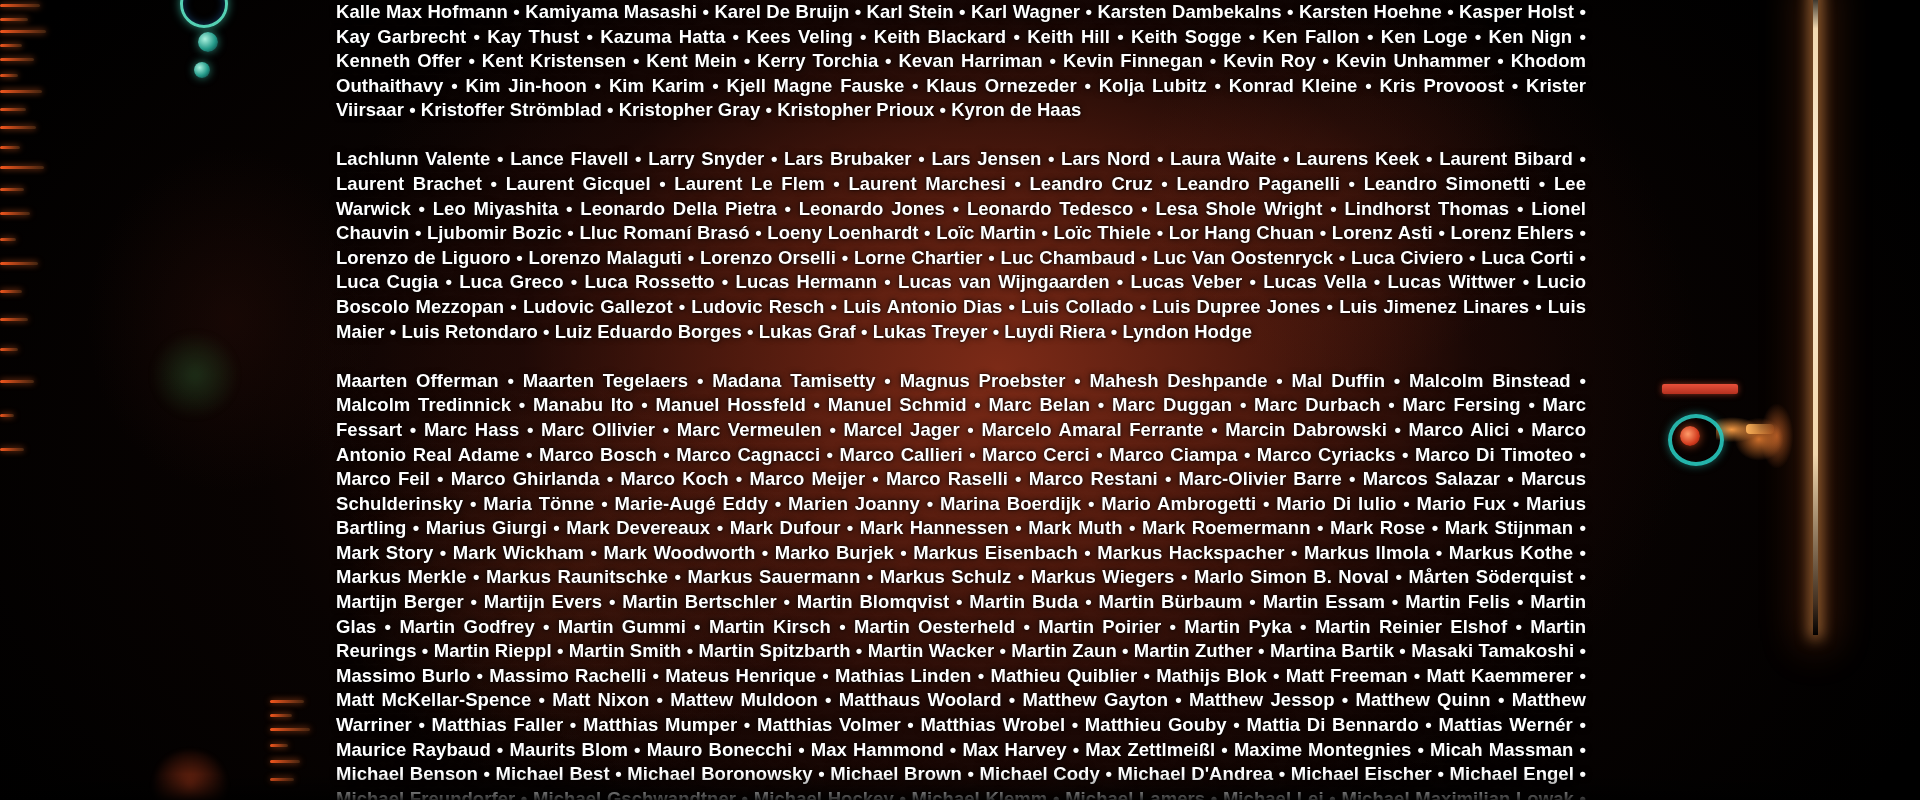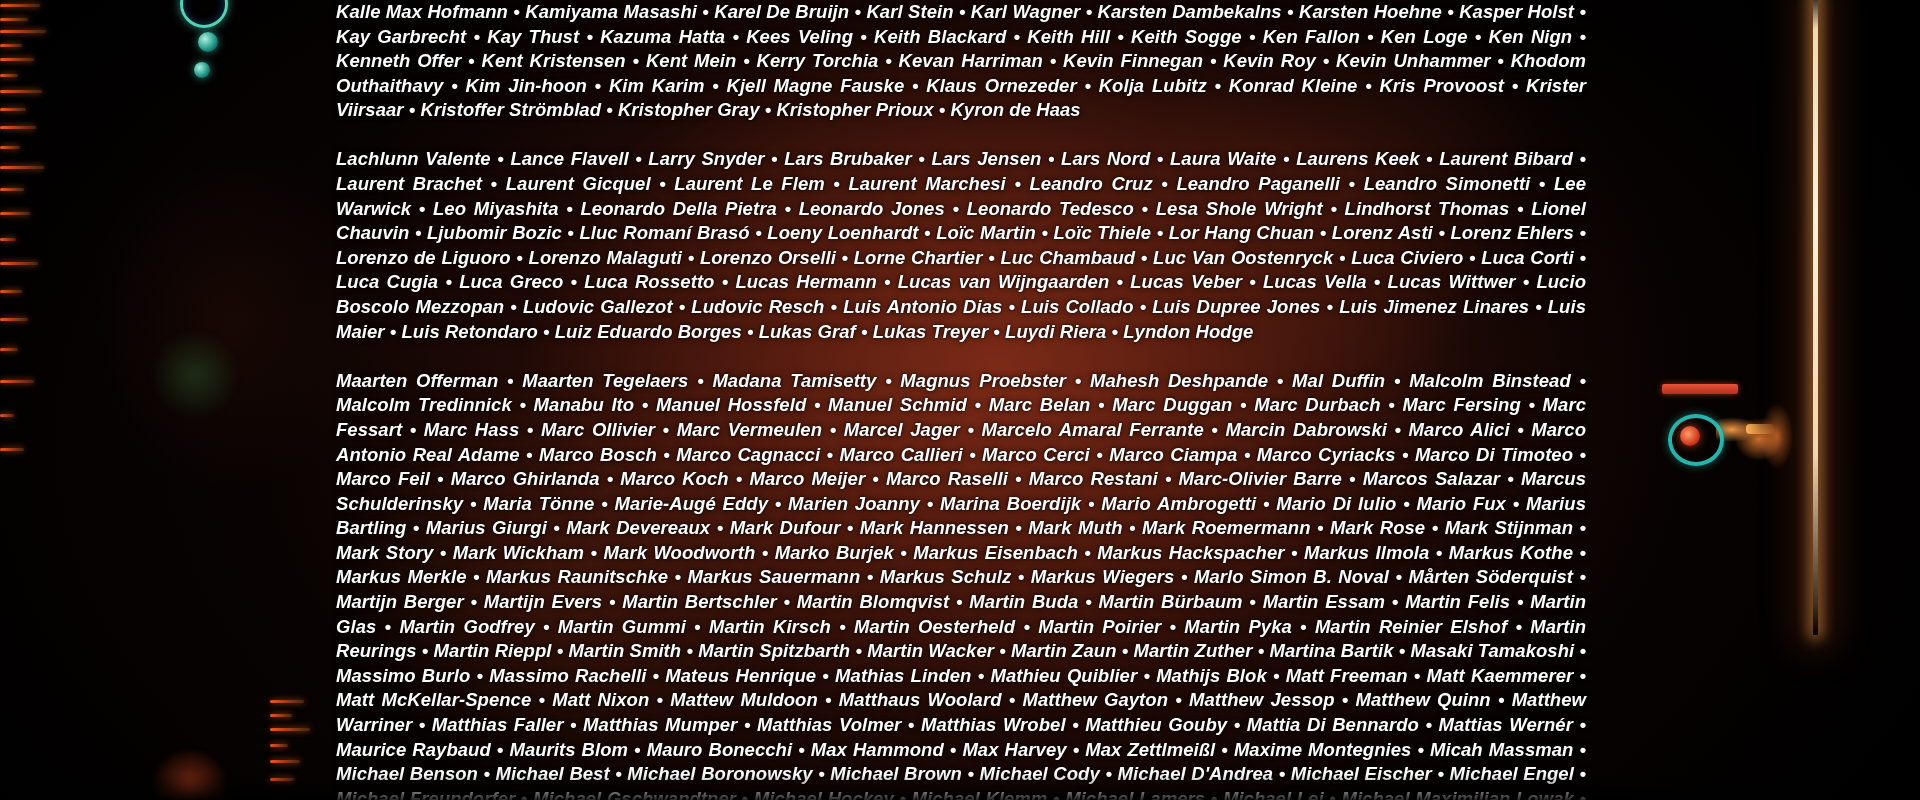--- a/index.html
+++ b/index.html
@@ -195,21 +195,20 @@
     line-height: 24.6px;
     font-weight: 700;
     text-align: justify;
     text-shadow: 0 0 6px rgba(0, 0, 0, 0.85), 0 0 2px rgba(0,0,0,0.9);
     letter-spacing: 0.05px;
   }
   .credits p {
     margin: 0 0 24.5px 0;
     text-align: justify;
     text-align-last: left;
-    font-style: italic;
   }
   .credits p:first-child {
     margin-top: 0;
   }
   .fade-bottom {
     position: absolute;
     left: 0;
     bottom: 0;
     width: 1920px;
     height: 26px;

